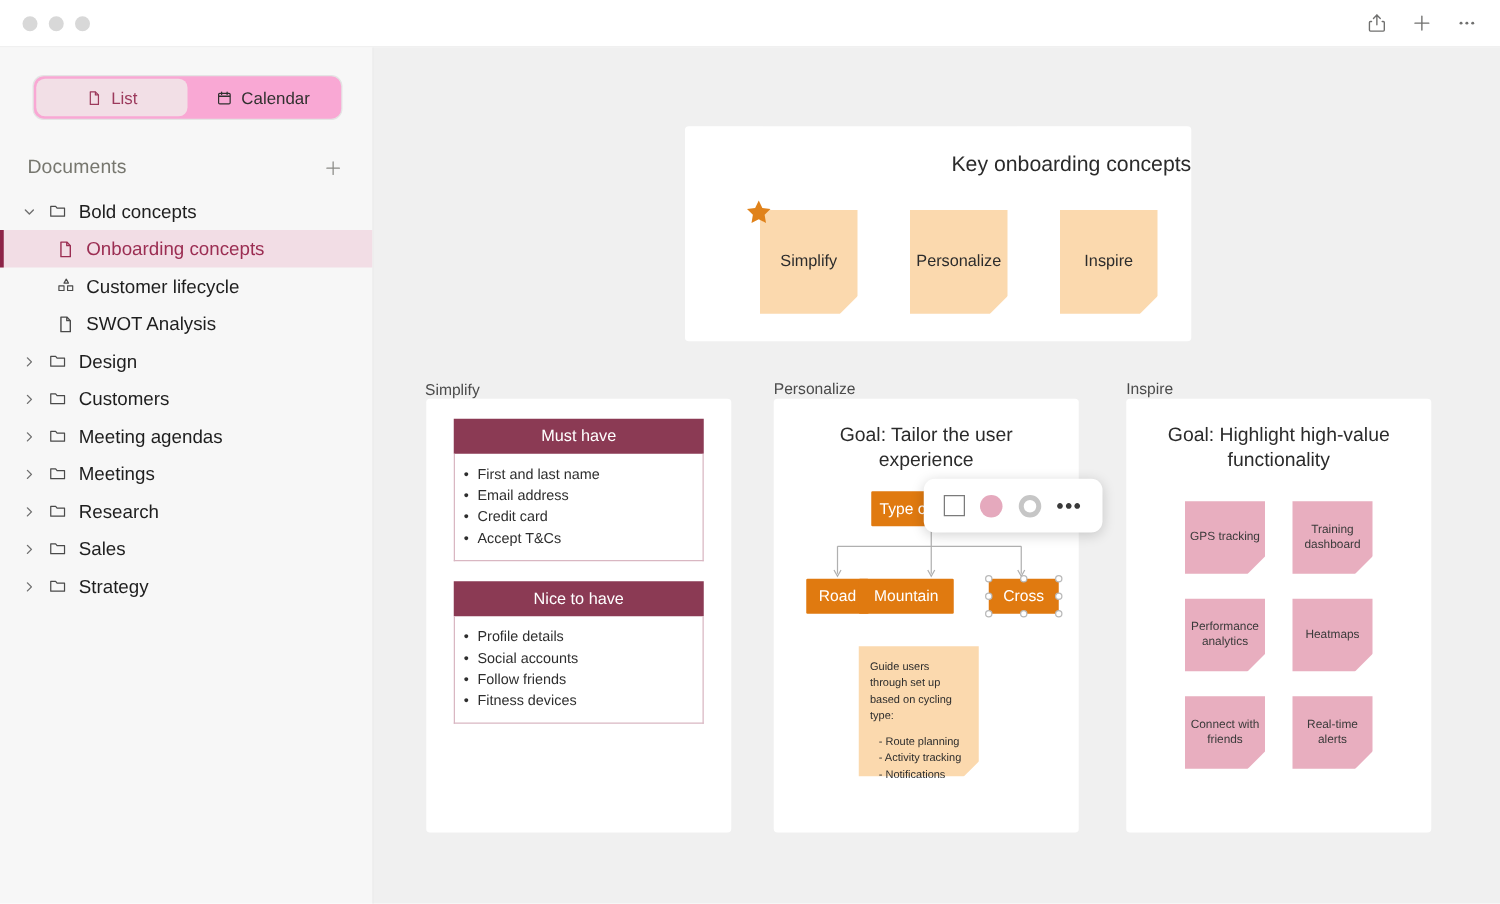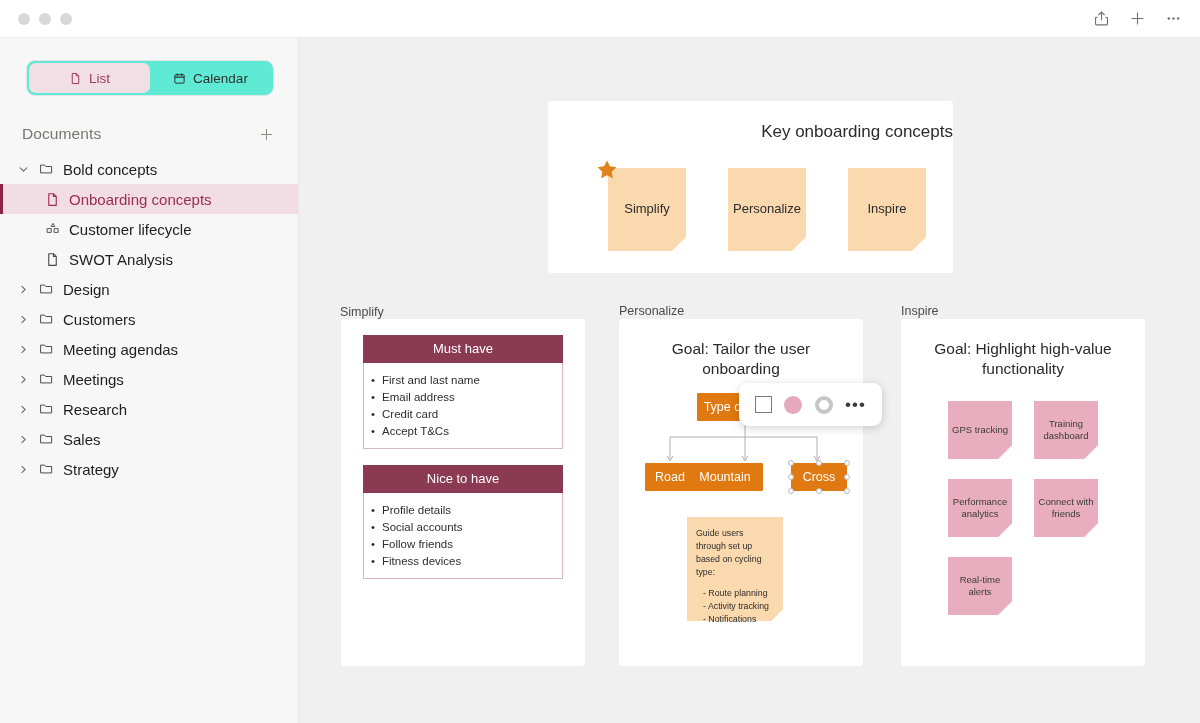--- a/index.html
+++ b/index.html
@@ -54,21 +54,21 @@
     border-right: 1px solid #e7e7e7;
     padding-top: 22px;
     overflow: hidden;
   }
 
   .seg-wrap {
     margin: 0 24px 0 26px;
     height: 36px;
     border: 1px solid #e4e4e4;
     border-radius: 9px;
-    background: #5eead4;
+    background: #f9a8d4;
     display: flex;
     overflow: hidden;
     padding: 2px;
   }
   .seg {
     flex: 1;
     display: flex;
     align-items: center;
     justify-content: center;
     gap: 7px;
@@ -603,21 +603,21 @@
               <li>Social accounts</li>
               <li>Follow friends</li>
               <li>Fitness devices</li>
             </ul>
           </div>
         </div>
       </div>
 
       <div class="board-label" style="left:320px; top:266px;">Personalize</div>
       <div class="board" style="left:320px; top:281px; width:244px; height:347px;">
-        <div class="board-title">Goal: Tailor the user onboarding</div>
+        <div class="board-title">Goal: Tailor the user experience</div>
 
         <div class="flow">
           <svg class="flow-lines" viewBox="0 0 244 190">
             <path d="M126 32 L126 48 M51 48 L198 48 M51 48 L51 70 M126 48 L126 70 M198 48 L198 70" fill="none" stroke="#b0b0b0" stroke-width="1"></path>
             <path d="M48.2 67 L51 72 L53.8 67" fill="none" stroke="#b0b0b0" stroke-width="1"></path>
             <path d="M123.2 67 L126 72 L128.8 67" fill="none" stroke="#b0b0b0" stroke-width="1"></path>
             <path d="M195.2 67 L198 72 L200.8 67" fill="none" stroke="#b0b0b0" stroke-width="1"></path>
           </svg>
 
           <div class="flow-box box-type">
@@ -658,20 +658,23 @@
         <div class="board-title">Goal: Highlight high-value functionality</div>
         <div class="insp-grid">
           <div class="sticky pink insp-note">
             <span>GPS tracking</span>
           </div>
           <div class="sticky pink insp-note">
             <span>Training dashboard</span>
           </div>
           <div class="sticky pink insp-note">
             <span>Performance analytics</span>
+          </div>
+          <div class="sticky pink insp-note">
+            <span>Heatmaps</span>
           </div>
           <div class="sticky pink insp-note">
             <span>Connect with friends</span>
           </div>
           <div class="sticky pink insp-note">
             <span>Real-time alerts</span>
           </div>
         </div>
       </div>
 

